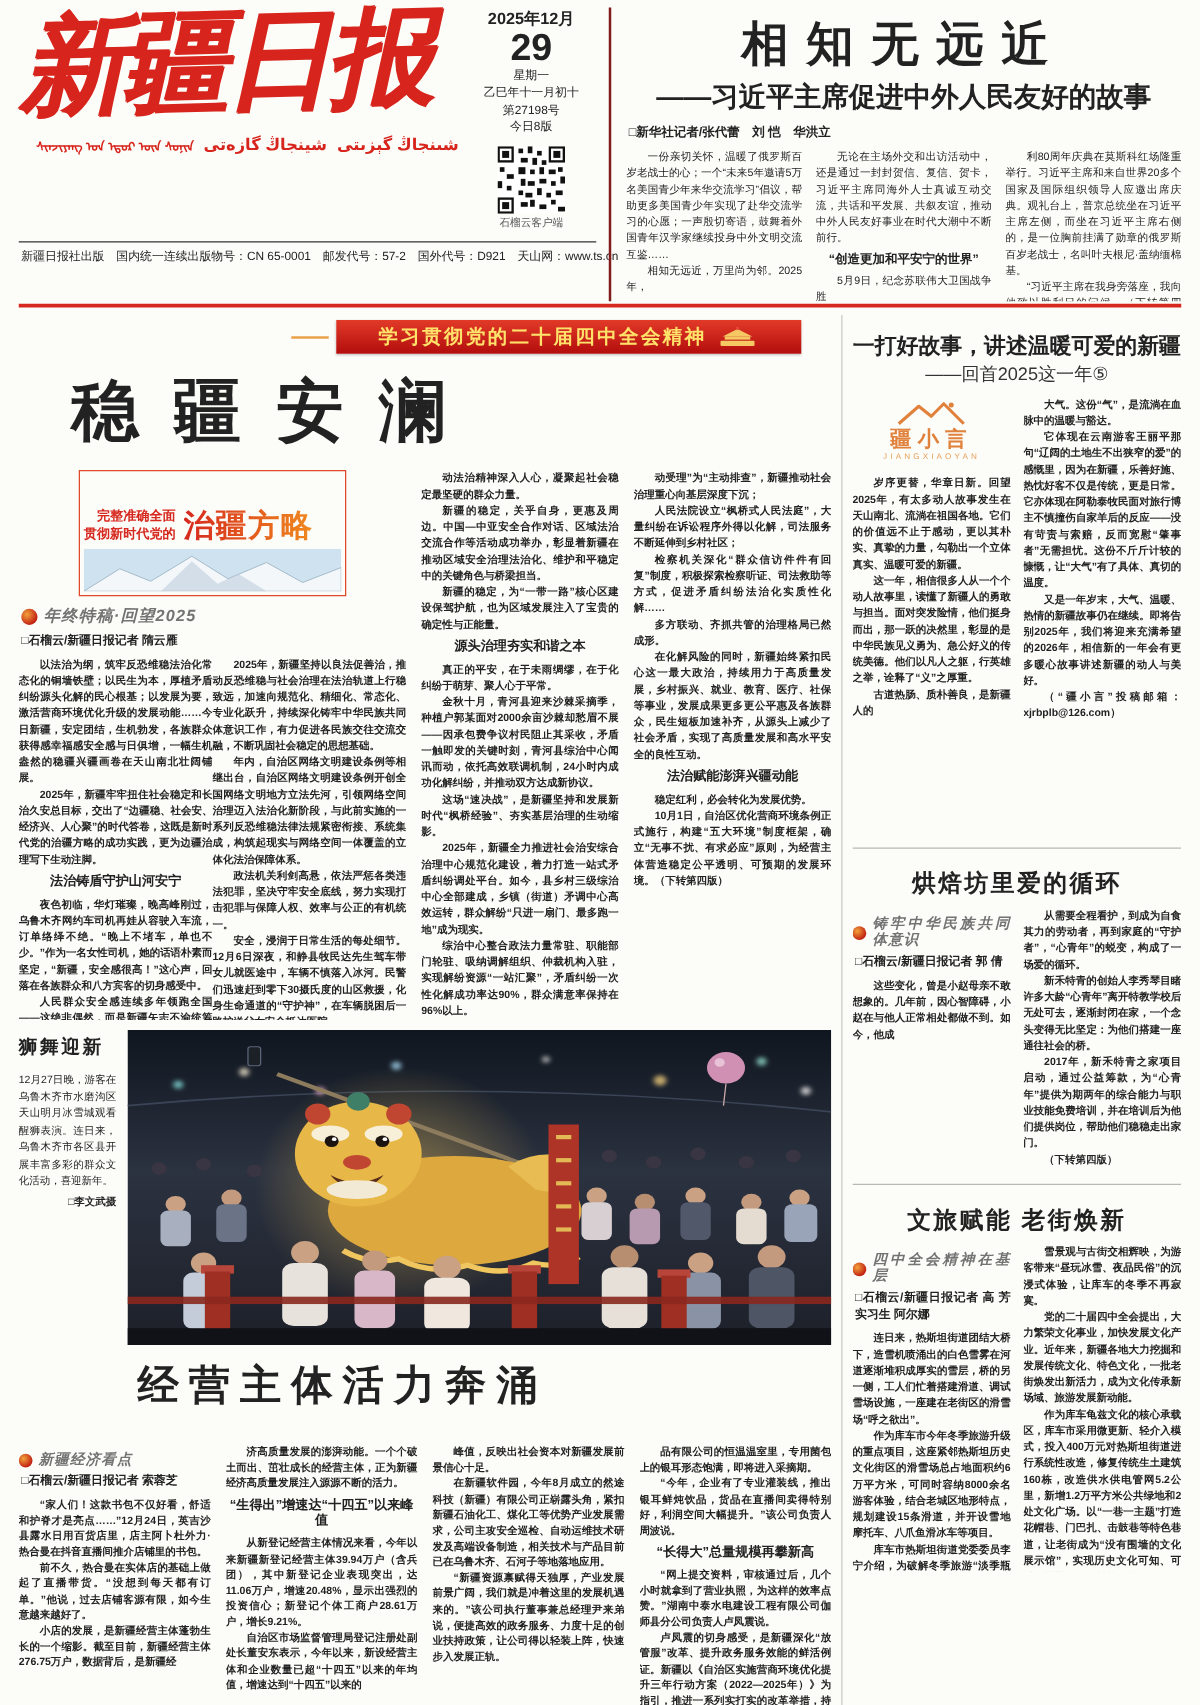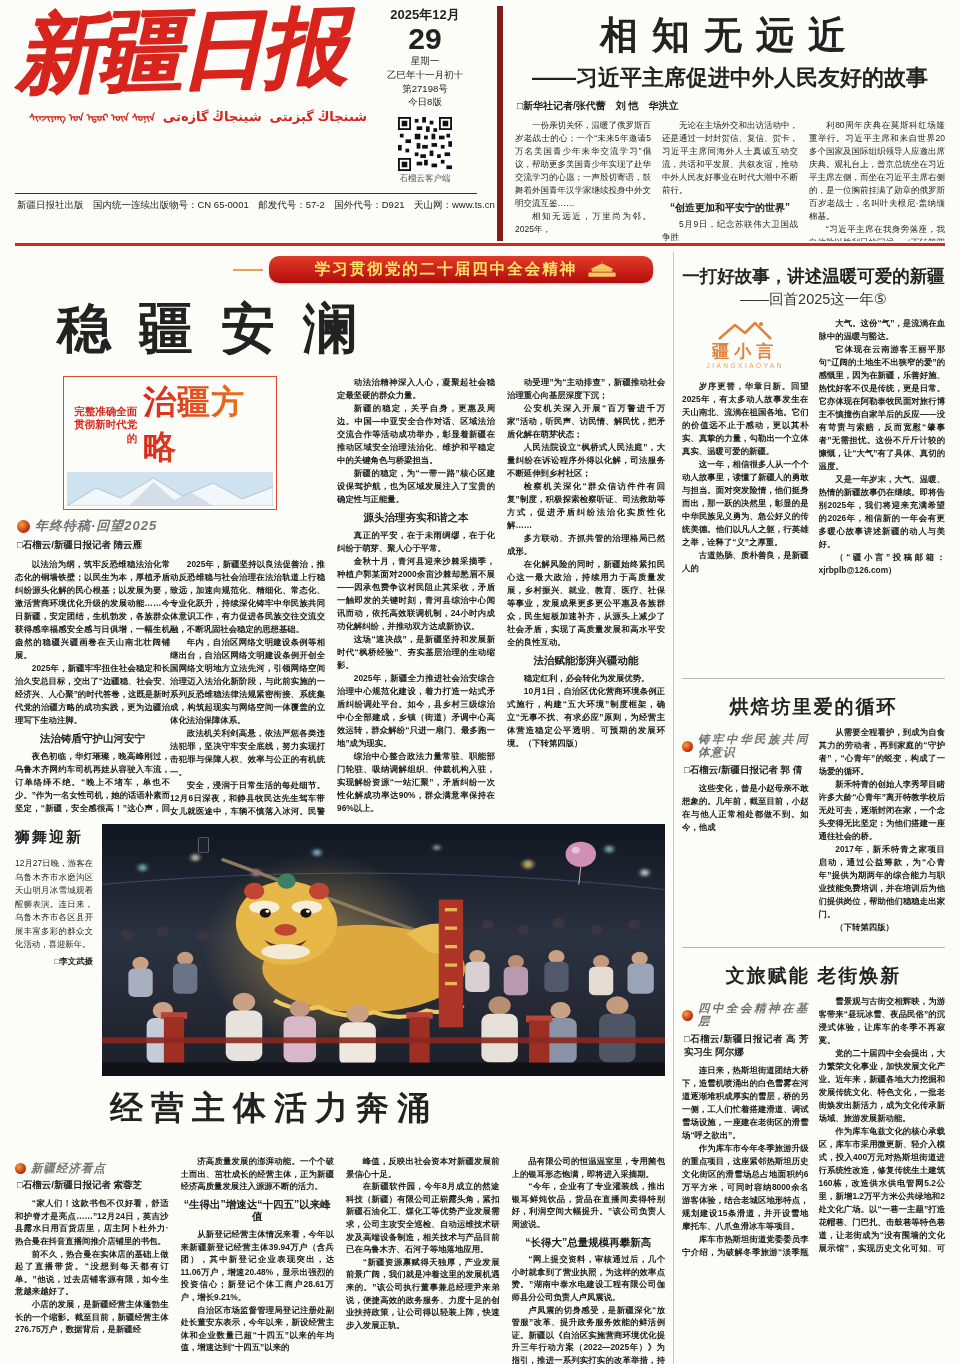--- a/index.html
+++ b/index.html
@@ -18,47 +18,47 @@
   .info-col{width:104px;text-align:center;}
   .d-ym{font-weight:bold;font-size:13px;}
   .d-day{font-weight:bold;font-size:30px;line-height:1.0;}
   .d-small{font-size:9.5px;line-height:1.45;}
   .qr{width:54px;height:54px;display:block;margin:8px auto 2px auto;}
   .qr-cap{font-size:8.5px;color:#555;}
   .pub-line{border-top:1px solid #333;margin-top:8px;padding:5px 0 4px 2px;
             font-size:9.5px;color:#222;white-space:nowrap;}
   .red-rule{height:3px;background:#d6281e;margin:2px 15px 0 15px;}
   
-  .top-story{flex:1;border-left:6px solid #7f1d1d;margin-left:20px;padding-left:12px;}
+  .top-story{flex:1;border-left:2px solid #7f1d1d;margin-left:10px;padding-left:12px;}
   .ts-head{font-size:38px;font-weight:900;text-align:center;letter-spacing:14px;margin:4px 0 2px 0;}
   .ts-sub{font-size:22px;font-weight:900;text-align:center;letter-spacing:0;margin:2px 0 6px 0;}
   .ts-byline{font-size:10px;font-weight:bold;margin:2px 0 6px 2px;}
   .ts-cols{display:flex;gap:11px;height:122px;overflow:hidden;}
   .tcol{flex:1;font-size:8.5px;line-height:13px;text-align:justify;overflow:hidden;}
   .tcol p{margin:0;text-indent:2em;}
   .tcol h4{margin:4px 0;font-size:10px;text-align:center;letter-spacing:0;}
   
   .main{display:flex;padding:6px 15px 0 15px;height:1146px;}
   .left-col{width:650px;}
   .v-divider{width:1px;background:#c8c8c4;margin:0 8px;}
   .right-rail{flex:1;overflow:hidden;padding-top:8px;}
   .banner-row{display:flex;align-items:center;margin:4px 0 2px 0;}
   .stub{width:30px;height:2px;background:#e8a24a;margin-right:6px;margin-left:218px;}
   .banner{width:372px;height:27px;background:linear-gradient(180deg,#e23a28,#b30d0d);
           color:#ffe26a;font-weight:900;font-size:15.5px;letter-spacing:2px;
-          display:flex;align-items:center;justify-content:center;gap:8px;border-radius:10px;
-          box-shadow:0 1px 2px rgba(0,0,0,.25);padding-left:12px;}
+          display:flex;align-items:center;justify-content:center;gap:8px;border-radius:0;
+          box-shadow:0 1px 2px rgba(0,0,0,.25);}
   
   .ms-head{font-size:54px;font-weight:900;letter-spacing:28px;margin:10px 0 10px 42px;white-space:nowrap;}
   .ms-cols{display:flex;gap:12px;height:440px;overflow:hidden;}
   .ms-colgroup{width:310px;display:flex;flex-direction:column;}
   .graphic{border:1.5px solid #e04a2a;padding:3px;width:206px;margin:0 auto;}
-  .graphic-top{display:flex;align-items:center;justify-content:flex-start;gap:6px;}
+  .graphic-top{display:flex;align-items:center;justify-content:flex-start;gap:6px;margin-top:24px;}
   .g-lines{color:#d6281e;font-weight:900;font-size:10.5px;line-height:1.25;text-align:right;}
-  .g-title{font-size:33px;font-weight:900;background:linear-gradient(90deg,#d6281e,#f08a1e);
+  .g-title{font-size:25px;font-weight:900;background:linear-gradient(90deg,#d6281e,#f08a1e);
            -webkit-background-clip:text;background-clip:text;color:transparent;letter-spacing:1px;}
   .g-mountain{display:block;width:100%;height:34px;margin-top:2px;}
   .label-row{display:flex;align-items:center;gap:5px;margin:7px 0 4px 2px;}
   .label-icon{width:13px;height:13px;border-radius:50%;
               background:radial-gradient(circle at 35% 35%,#f2a13c,#c22312 70%);flex:none;}
   .label-text{color:#737373;font-weight:900;font-style:italic;font-size:13px;letter-spacing:1px;}
   .byline{font-size:9.5px;font-weight:bold;margin:0 0 6px 2px;}
   .two-cols{display:flex;flex:1;overflow:hidden;}
   .ncol{flex:1;font-size:8.4px;line-height:13px;text-align:justify;overflow:hidden;}
   .ncol p{margin:0;text-indent:2em;font-weight:bold;}
@@ -254,21 +254,20 @@
               <h4>源头治理夯实和谐之本</h4>
               <p>真正的平安，在于未雨绸缪，在于化纠纷于萌芽、聚人心于平常。</p>
               <p>金秋十月，青河县迎来沙棘采摘季，种植户郭某面对2000余亩沙棘却愁眉不展——因承包费争议村民阻止其采收，矛盾一触即发的关键时刻，青河县综治中心闻讯而动，依托高效联调机制，24小时内成功化解纠纷，并推动双方达成新协议。</p>
               <p>这场“速决战”，是新疆坚持和发展新时代“枫桥经验”、夯实基层治理的生动缩影。</p>
               <p>2025年，新疆全力推进社会治安综合治理中心规范化建设，着力打造一站式矛盾纠纷调处平台。如今，县乡村三级综治中心全部建成，乡镇（街道）矛调中心高效运转，群众解纷“只进一扇门、最多跑一地”成为现实。</p>
               <p>综治中心整合政法力量常驻、职能部门轮驻、吸纳调解组织、仲裁机构入驻，实现解纷资源“一站汇聚”，矛盾纠纷一次性化解成功率达90%，群众满意率保持在96%以上。</p>
               <p>变“坐堂问案”为“上门服务”，变“被</p>
             </div>
           <div class="ncol ms-col">
               <p>动受理”为“主动排查”，新疆推动社会治理重心向基层深度下沉；</p>
-              <p>公安机关深入开展“百万警进千万家”活动，听民声、访民情、解民忧，把矛盾化解在萌芽状态；</p>
               <p>人民法院设立“枫桥式人民法庭”，大量纠纷在诉讼程序外得以化解，司法服务不断延伸到乡村社区；</p>
               <p>检察机关深化“群众信访件件有回复”制度，积极探索检察听证、司法救助等方式，促进矛盾纠纷法治化实质性化解……</p>
               <p>多方联动、齐抓共管的治理格局已然成形。</p>
               <p>在化解风险的同时，新疆始终紧扣民心这一最大政治，持续用力于高质量发展，乡村振兴、就业、教育、医疗、社保等事业，发展成果更多更公平惠及各族群众，民生短板加速补齐，从源头上减少了社会矛盾，实现了高质量发展和高水平安全的良性互动。</p>
               <h4>法治赋能澎湃兴疆动能</h4>
               <p>稳定红利，必会转化为发展优势。</p>
               <p>10月1日，自治区优化营商环境条例正式施行，构建“五大环境”制度框架，确立“无事不扰、有求必应”原则，为经营主体营造稳定公平透明、可预期的发展环境。（下转第四版）</p>
             </div>
         </div>
       </div>
@@ -473,21 +472,21 @@
       <div class="rr-article">
         <div class="rr-h2b">烘焙坊里爱的循环</div>
         <div class="rr-cols a2-cols">
           <div class="ncol">
             <div class="label-row small-label" style="margin-left:0;">
               <span class="label-icon"></span>
               <span class="label-text">铸牢中华民族共同体意识</span>
             </div>
             <div class="byline">□石榴云/新疆日报记者 郭 倩</div>
             <div>
-                <p>这些变化，曾是小赵母亲不敢想象的。几年前，截至目前，小赵在与他人正常相处都做不到。如今，他成</p>
+                <p>这些变化，曾是小赵母亲不敢想象的。几年前，因心智障碍，小赵在与他人正常相处都做不到。如今，他成</p>
               </div>
           </div>
           <div class="ncol">
               <p>从需要全程看护，到成为自食其力的劳动者，再到家庭的“守护者”，“心青年”的蜕变，构成了一场爱的循环。</p>
               <p>新禾特青的创始人李秀琴目睹许多大龄“心青年”离开特教学校后无处可去，逐渐封闭在家，一个念头变得无比坚定：为他们搭建一座通往社会的桥。</p>
               <p>2017年，新禾特青之家项目启动，通过公益筹款，为“心青年”提供为期两年的综合能力与职业技能免费培训，并在培训后为他们提供岗位，帮助他们稳稳走出家门。</p>
               <p>（下转第四版）</p>
             </div>
         </div>
       </div>

